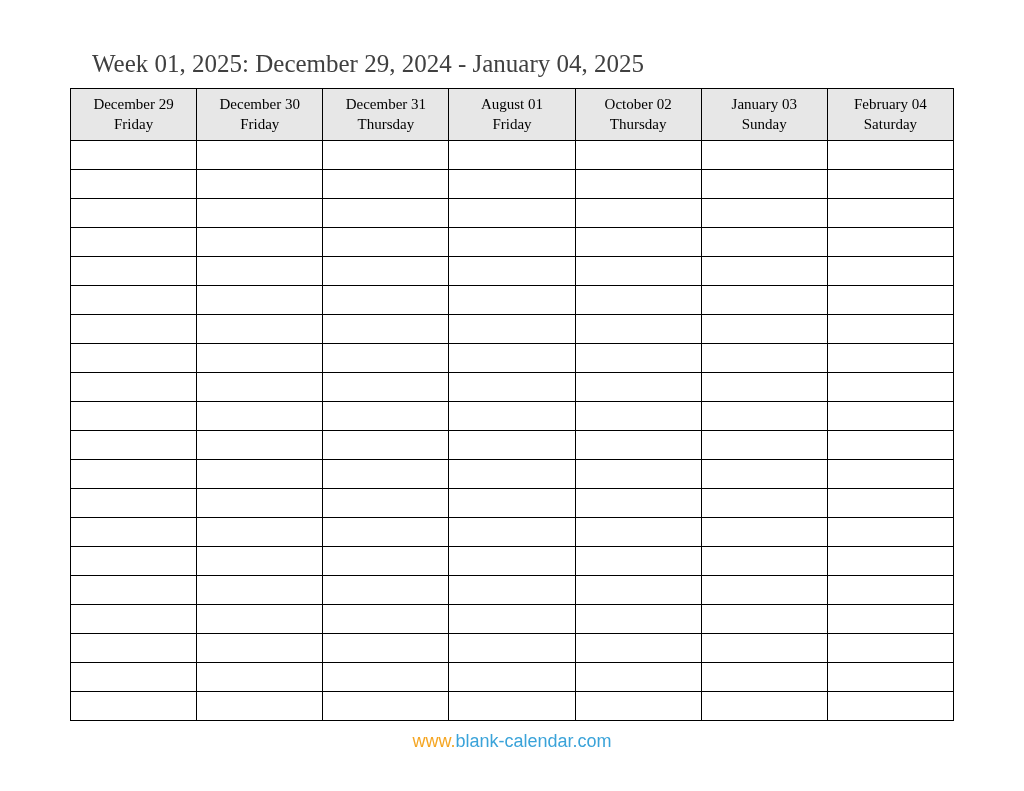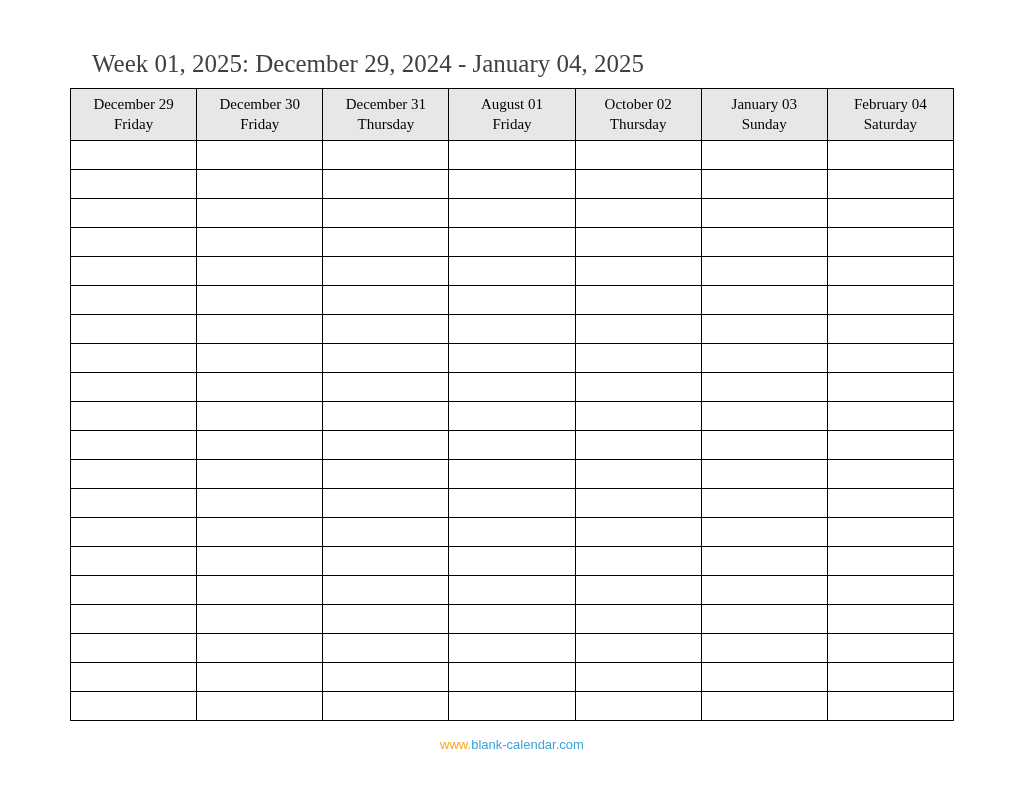--- a/index.html
+++ b/index.html
@@ -46,23 +46,23 @@
     .calendar th .dow-line {
       display: block;
     }
     .calendar td {
       border: 1px solid #000;
       height: 29px;
       background: #fff;
     }
     .footer {
       text-align: center;
-      margin-top: 16px;
+      margin-top: 10px;
       font-family: Arial, Helvetica, sans-serif;
-      font-size: 13px;
+      font-size: 18px;
     }
     .footer .prefix {
       color: #f5a623;
     }
     .footer .domain {
       color: #3aa3d9;
     }
   </style>
 </head>
 <body>

